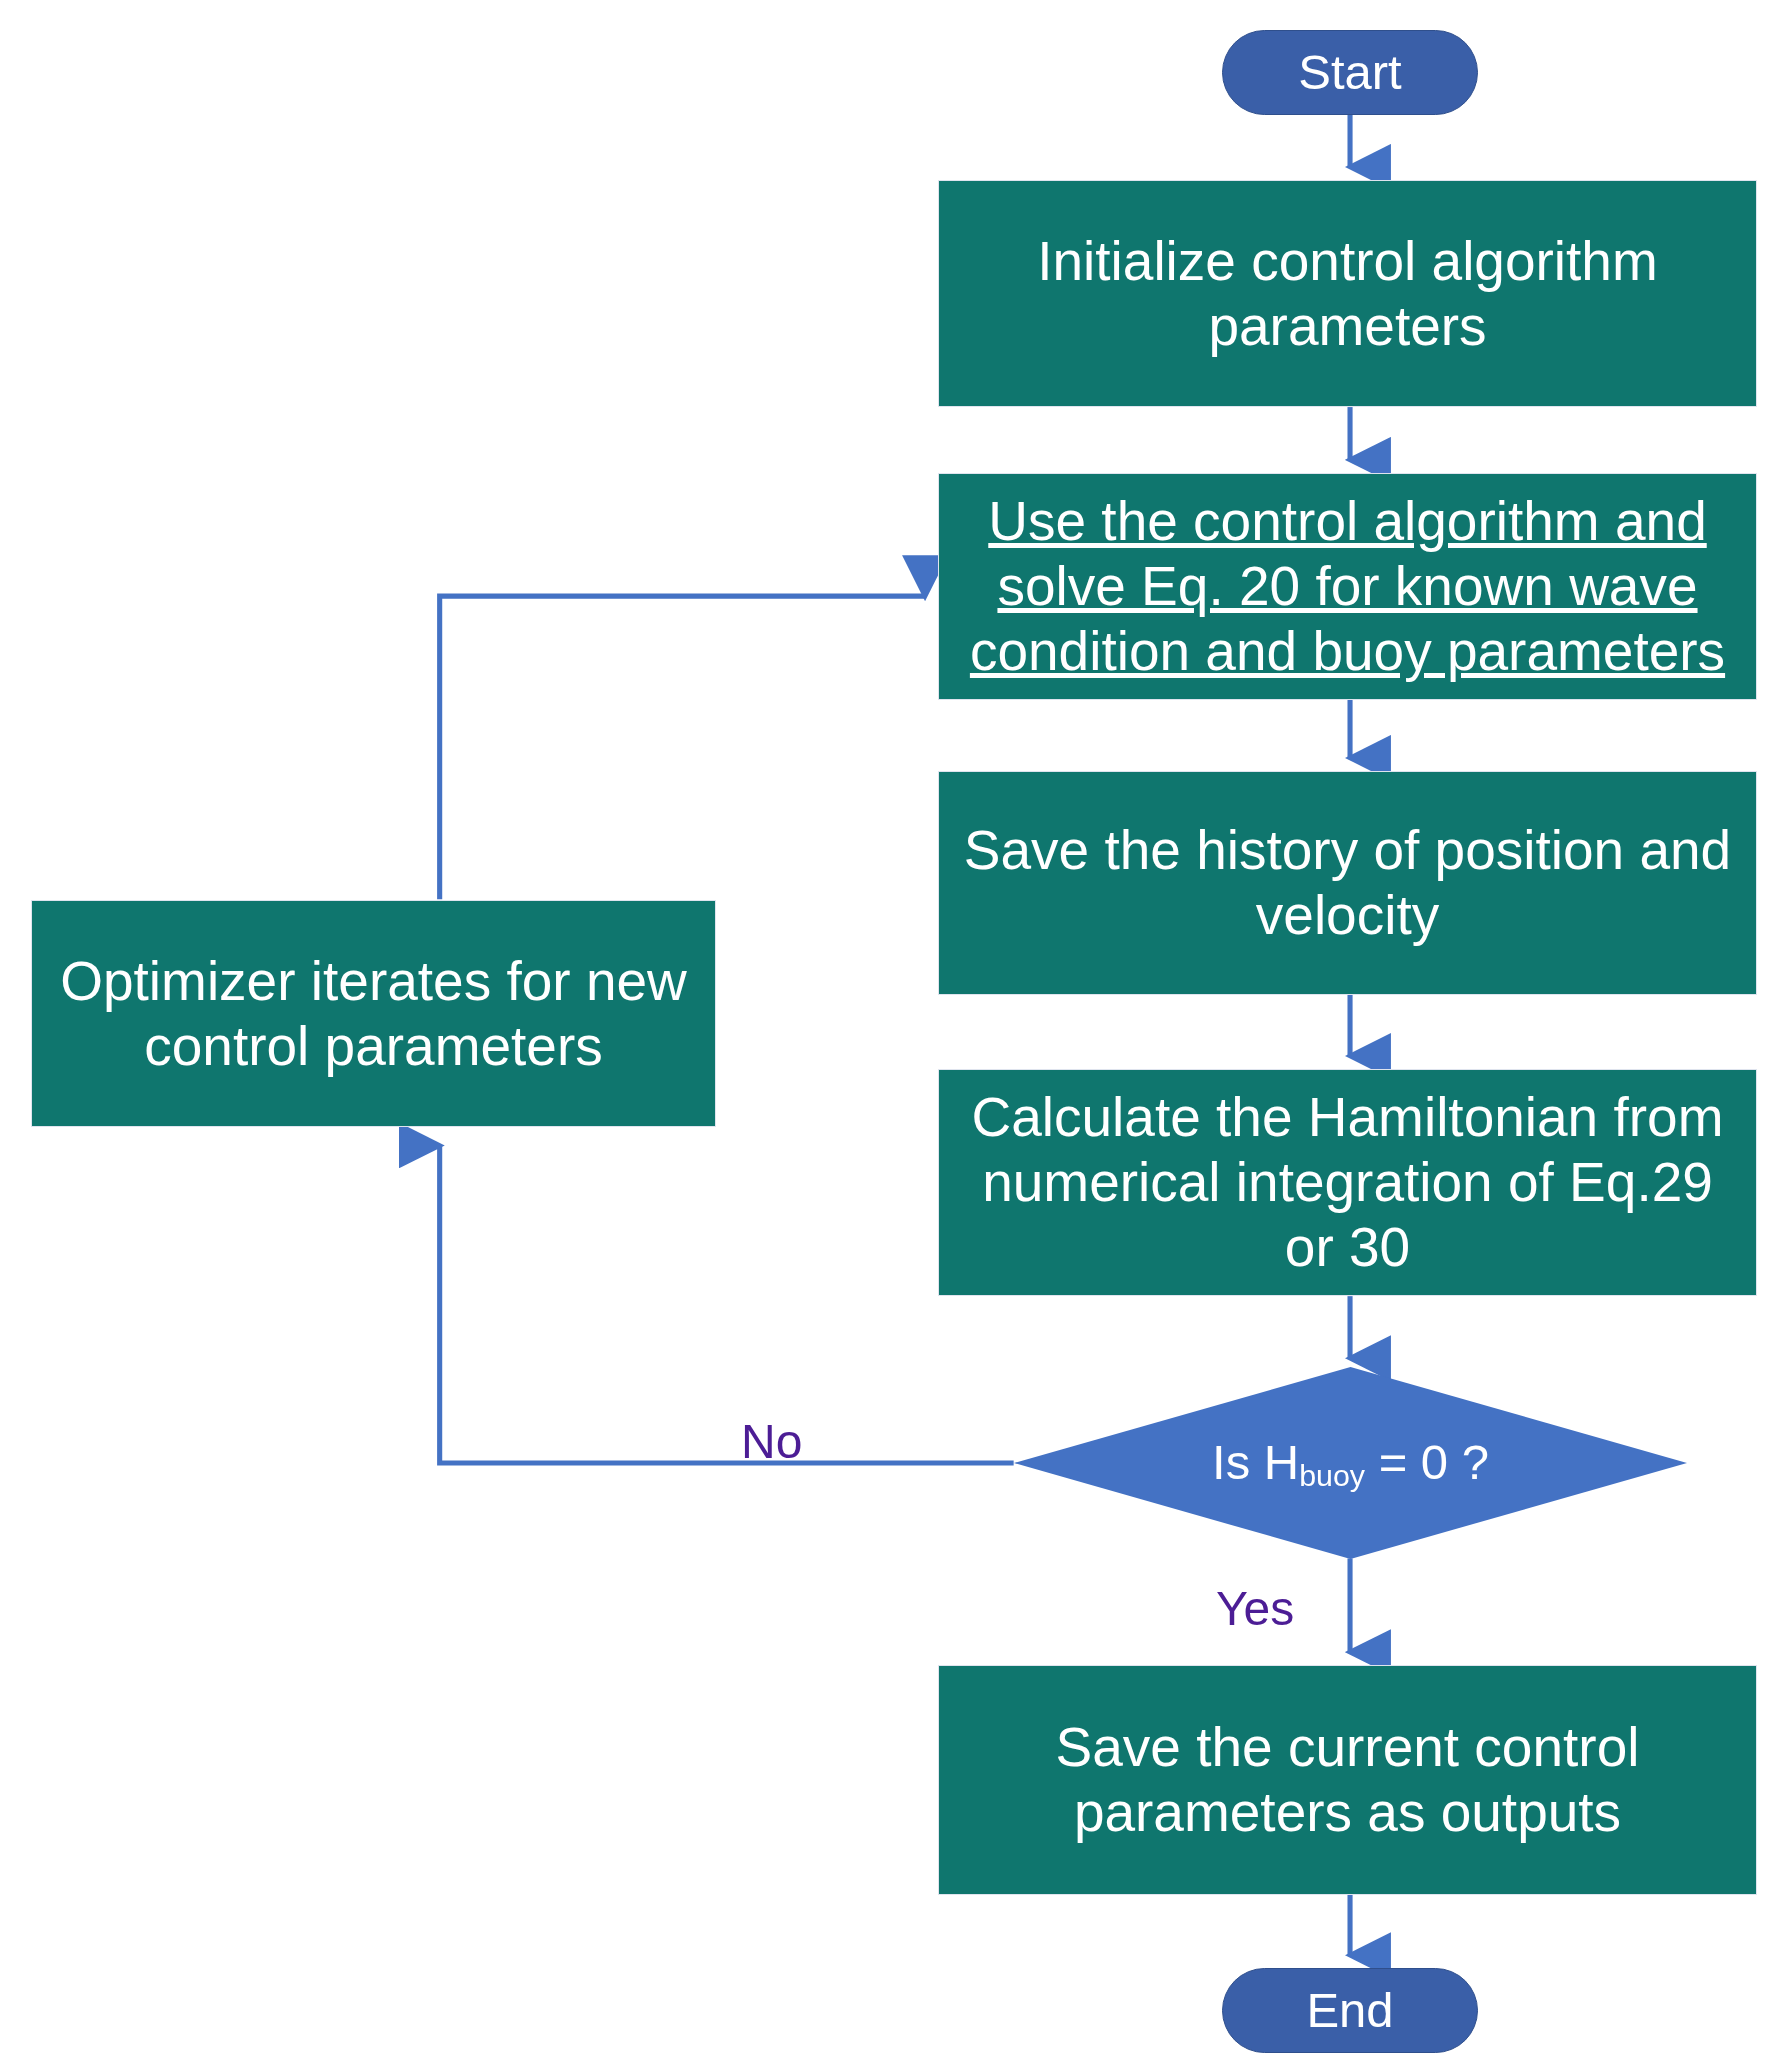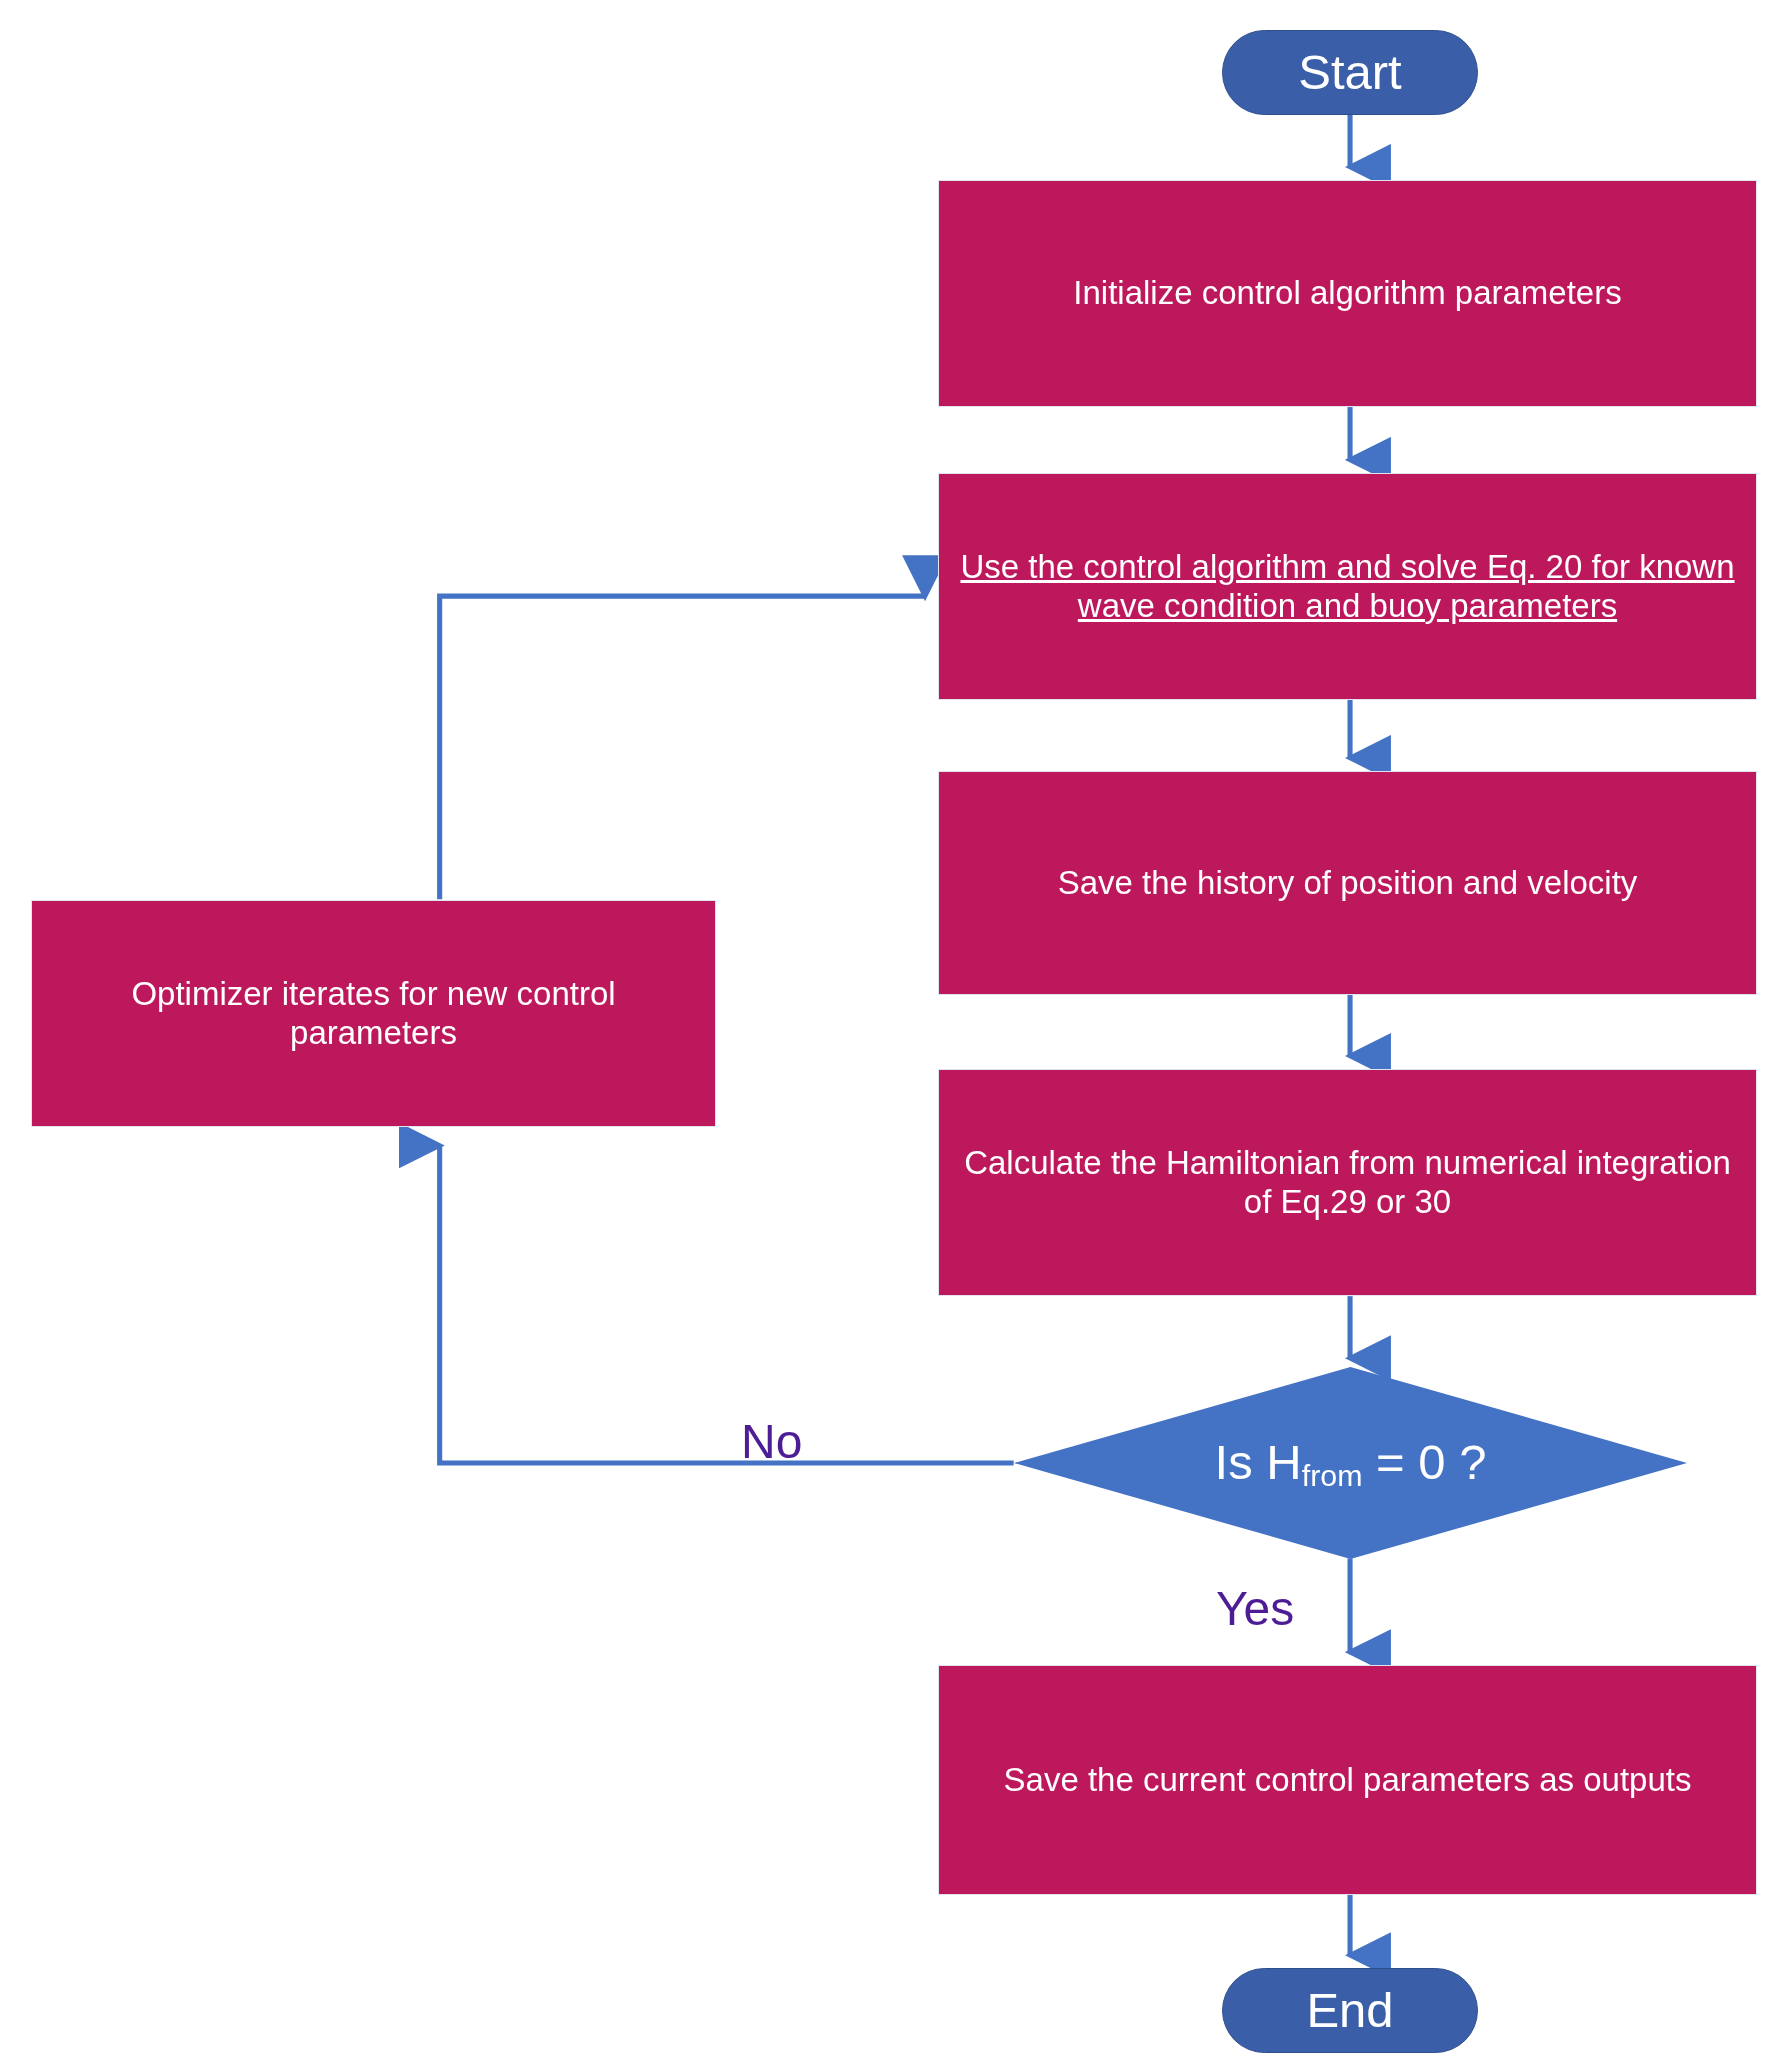--- a/index.html
+++ b/index.html
@@ -29,23 +29,23 @@
     position: absolute;
     box-sizing: border-box;
     display: flex;
     align-items: center;
     justify-content: center;
     text-align: center;
     color: #ffffff;
     line-height: 1.18;
   }
   .process {
-    background: #be185d;
+    background: #0f766e;
     border: 0.9px solid #dfe4ee;
-    font-size: 33px;
+    font-size: 55px;
     padding: 5.1px 19px;
   }
   .terminator {
     background: #3A5FA8;
     border: 1.7px solid #2F4F8C;
     border-radius: 8517px;
     font-size: 49px;
   }
   .decision {
     font-size: 49px;
@@ -136,21 +136,21 @@
   <div class="node process" style="left:938px; top:771px; width:819px; height:224px;justify-content:center;">
     <span>Save the history of position and velocity</span>
   </div>
 
   <div class="node process" style="left:938px; top:1069px; width:819px; height:227px;">
     <span>Calculate the Hamiltonian from numerical integration of Eq.29 or 30</span>
   </div>
 
   <div class="node decision" style="left:1014px; top:1367px; width:673px; height:192px;">
     <span class="diamond-shape"></span>
-    <span class="decision-label"><span>Is H</span><sub>from</sub><span> = 0 ?</span></span>
+    <span class="decision-label"><span>Is H</span><sub>buoy</sub><span> = 0 ?</span></span>
   </div>
 
   <div class="node process" style="left:31px; top:900px; width:685px; height:227px;">
     <span>Optimizer iterates for new control parameters</span>
   </div>
 
   <div class="node process" style="left:938px; top:1665px; width:819px; height:230px;">
     <span>Save the current control parameters as outputs</span>
   </div>
 

